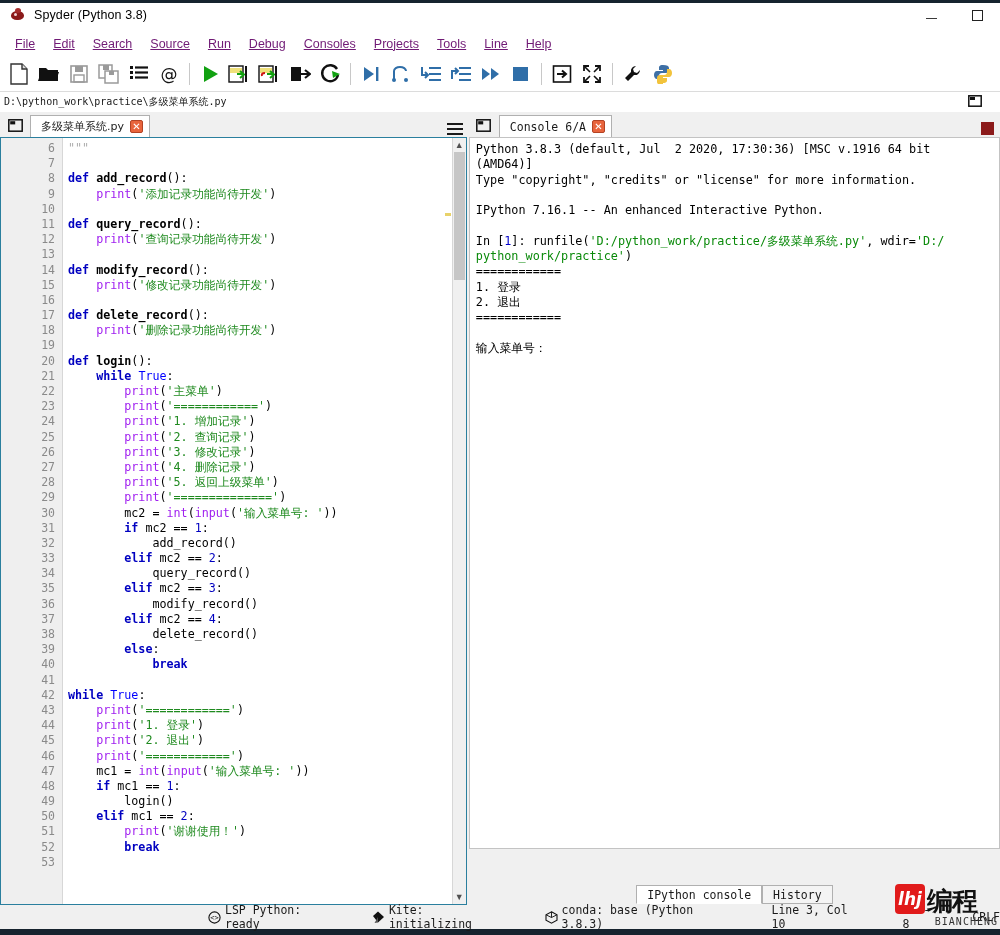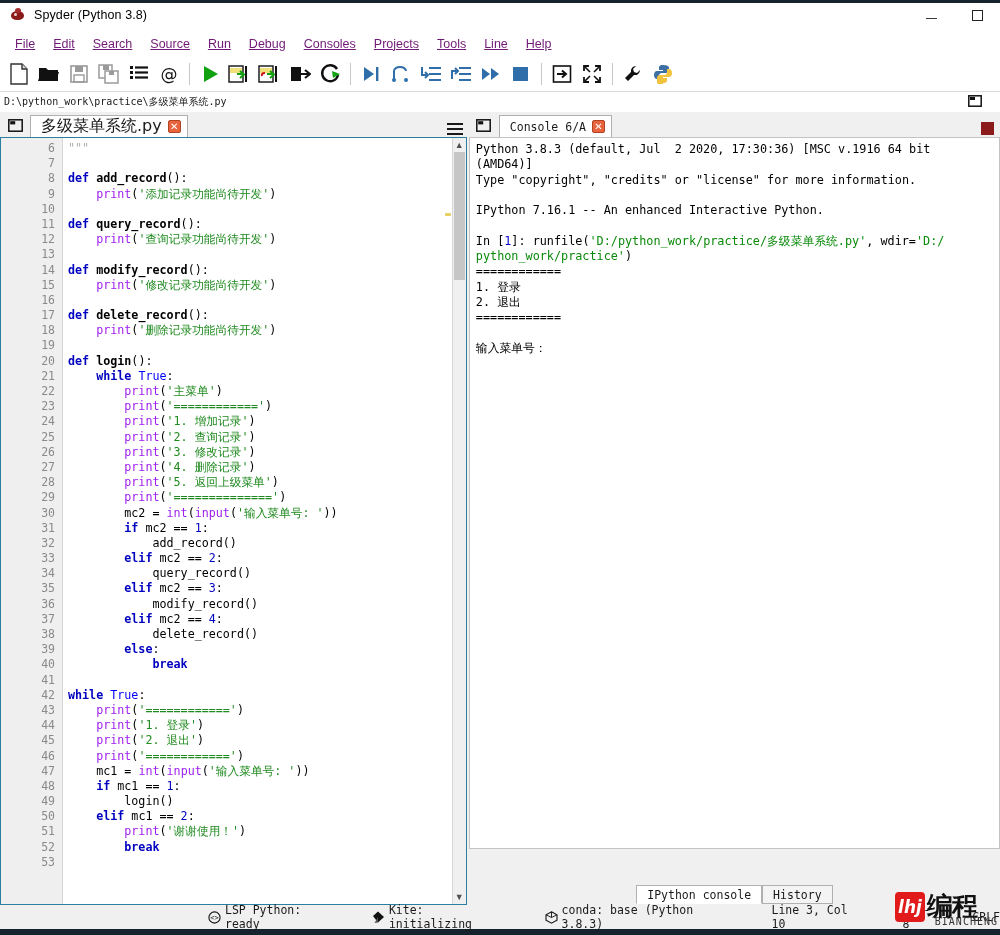--- a/index.html
+++ b/index.html
@@ -99,21 +99,21 @@
   .tab-dockbtn {
     width:22px; height:22px; display:flex;align-items:center;justify-content:center;
     margin-left:4px; margin-bottom:1px;
   }
   .tab {
     height: 22px; background:#ffffff; border:1px solid #b0b0b0; border-bottom:none;
     display:flex; align-items:center; padding: 0 6px 0 10px; gap:6px;
     font-family:"DejaVu Sans Mono", monospace; font-size:11.5px; color:#1a1a1a;
     margin-left: 4px;
   }
-  .tab-label-cjk { font-family:"DejaVu Sans", sans-serif; font-size:16px; }
+  .tab-label-cjk { font-family:"DejaVu Sans", sans-serif; font-size:11px; }
   .closebox {
     width: 13px; height: 13px; background:#e8643c; border:1px solid #b34324;
     border-radius:2px; display:flex; align-items:center;justify-content:center;
     color:#fff; font-size:10px; line-height:1; font-family:"DejaVu Sans",sans-serif;
   }
   .tabstrip-right {
     margin-left:auto; display:flex; align-items:center; gap:8px; padding-right:6px; padding-bottom:2px;
   }
   .hamburger { width:16px; height:12px; display:flex; flex-direction:column; justify-content:space-between; }
   .hamburger span { display:block; height:2px; background:#1a1a1a; }
@@ -188,21 +188,21 @@
     height: 24px; background:#f0f0f0; display:flex; align-items:center;
     font-family:"DejaVu Sans Mono", monospace; font-size:11.5px; color:#1a1a1a;
     flex:0 0 auto; position:relative; padding-left: 8px;
   }
   .st { display:flex; align-items:center; gap:4px; }
   .st-ico { display:inline-flex; align-items:center; }
   .bottomline { height:6px; background:#16232e; flex:0 0 auto; }
 
   .watermark {
     position:absolute; right:0px; bottom:0px; width:105px; height:45px;
-    display:flex; align-items:center; gap:2px; overflow:hidden;
+    display:flex; gap:2px; overflow:hidden;
   }
   .wm-badge {
     width:30px;height:30px;background:#e11b1b;border-radius:4px;
     color:#fff; font-weight:bold; font-size:17px; display:flex;align-items:center;justify-content:center;
     font-family:"DejaVu Sans", sans-serif; font-style:italic;
   }
   .wm-text {
     color:#111; font-size:26px; font-weight:bold; font-family:"DejaVu Sans", sans-serif;
     letter-spacing:-1px;
   }

